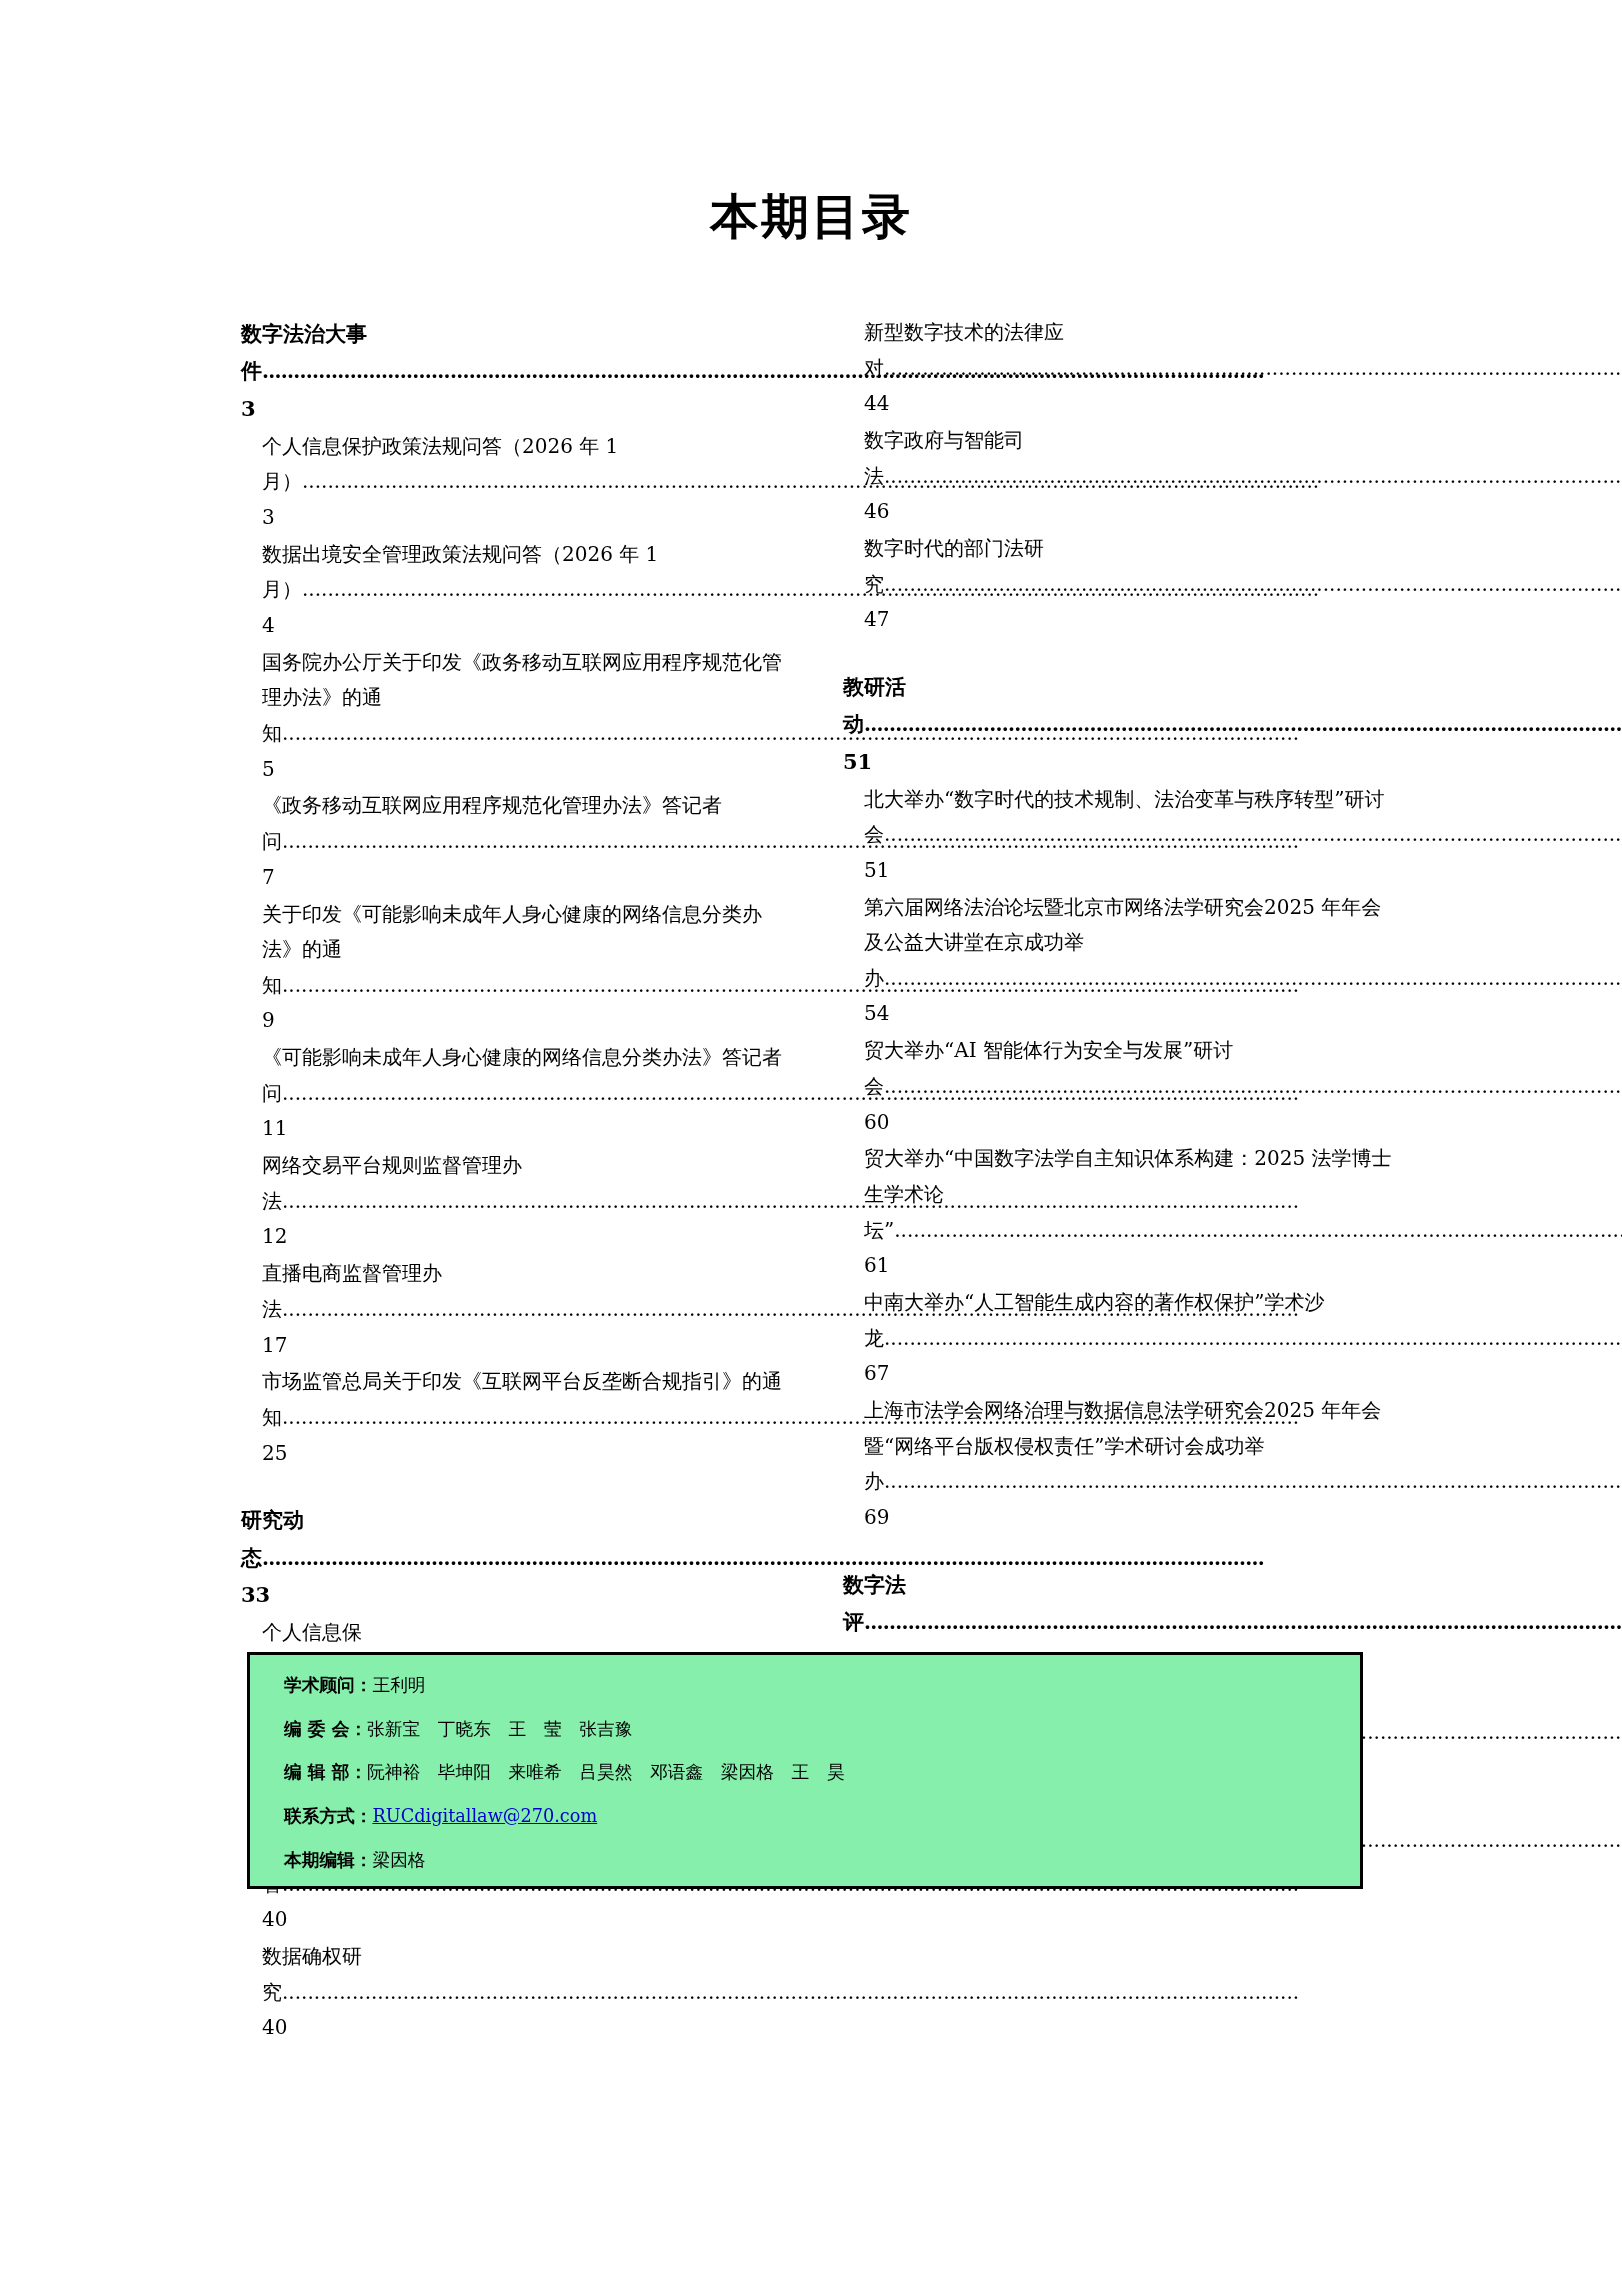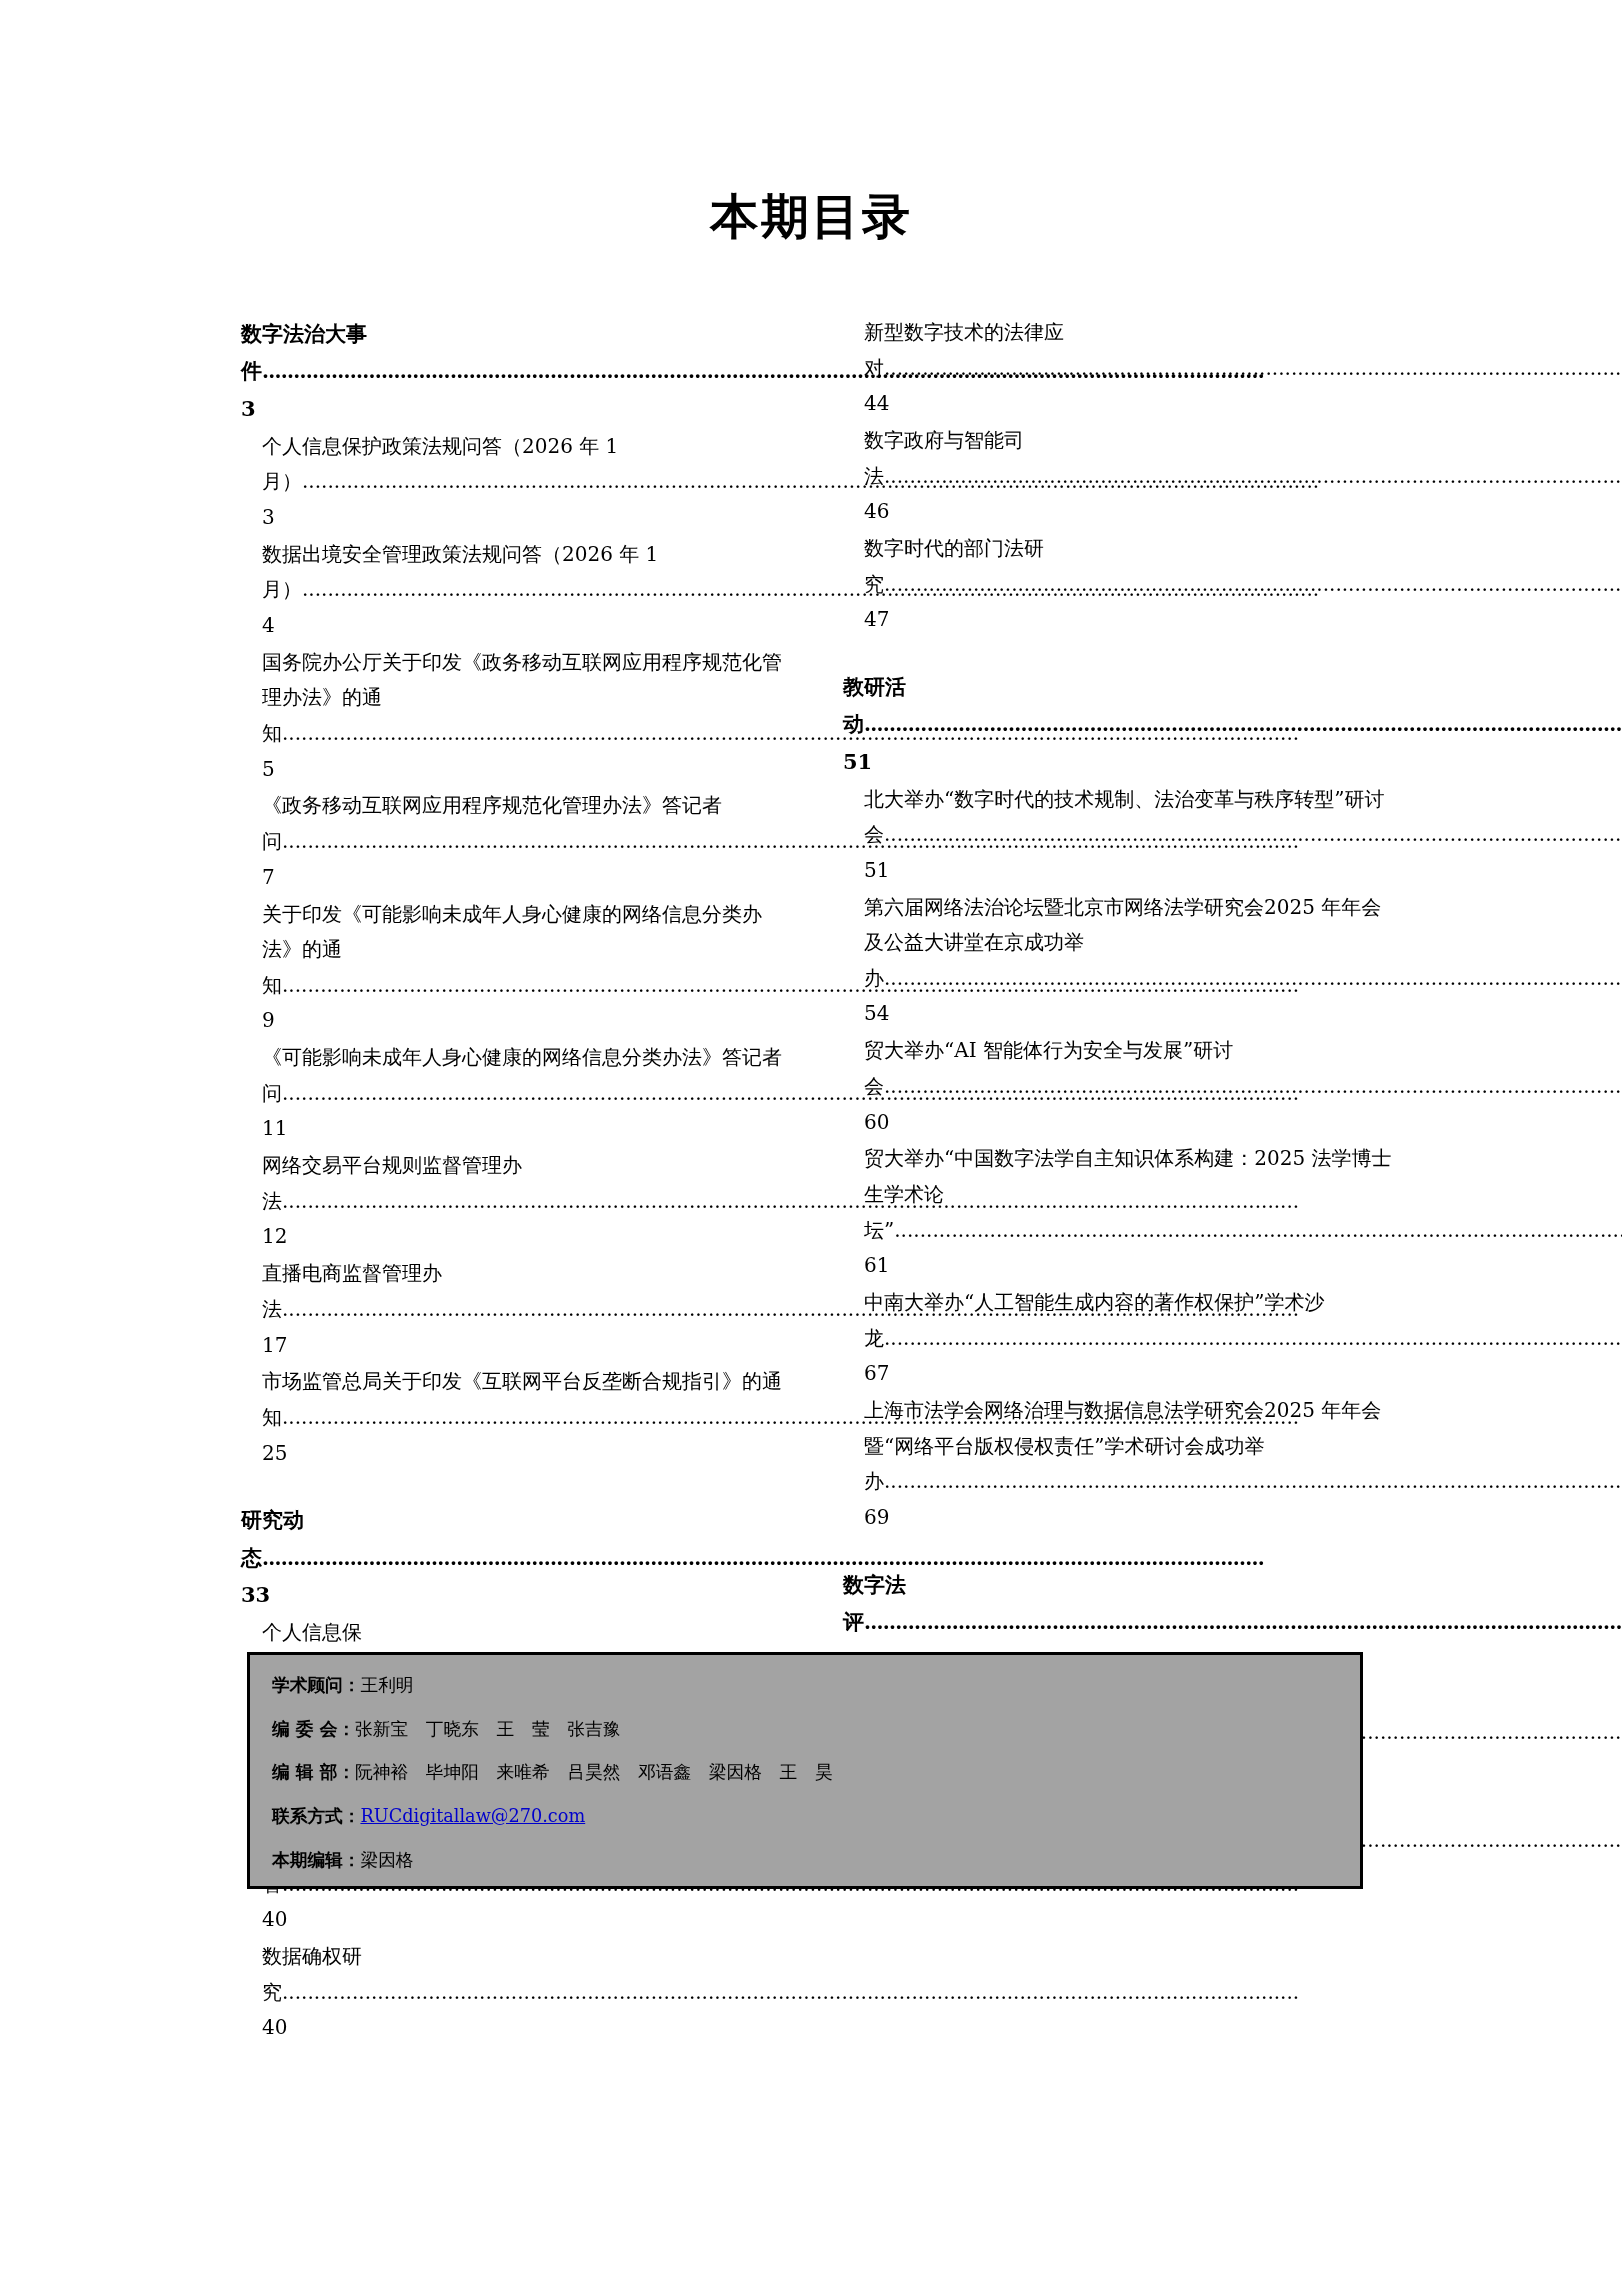--- a/index.html
+++ b/index.html
@@ -90,24 +90,24 @@
   .entry-l1 .e-dots { letter-spacing: -0.7px; }
   .e-page { white-space: nowrap; }
 
   
   .info-box {
     position: absolute;
     left: 247px;
     top: 1652px;
     width: 1116px;
     height: 237px;
-    background: #a3a3a3;
+    background: #86efac;
     border: 3.3px solid #000000;
     box-sizing: border-box;
-    padding: 22px 0 0 22px;
+    padding: 22px 0 0 34px;
   }
   .info-row {
     font-size: 17.7px;
     line-height: 1.0;
     margin-bottom: 26px;
     white-space: pre;
   }
   .info-row:last-child { margin-bottom: 0; }
   .info-label {
     font-weight: bold;

